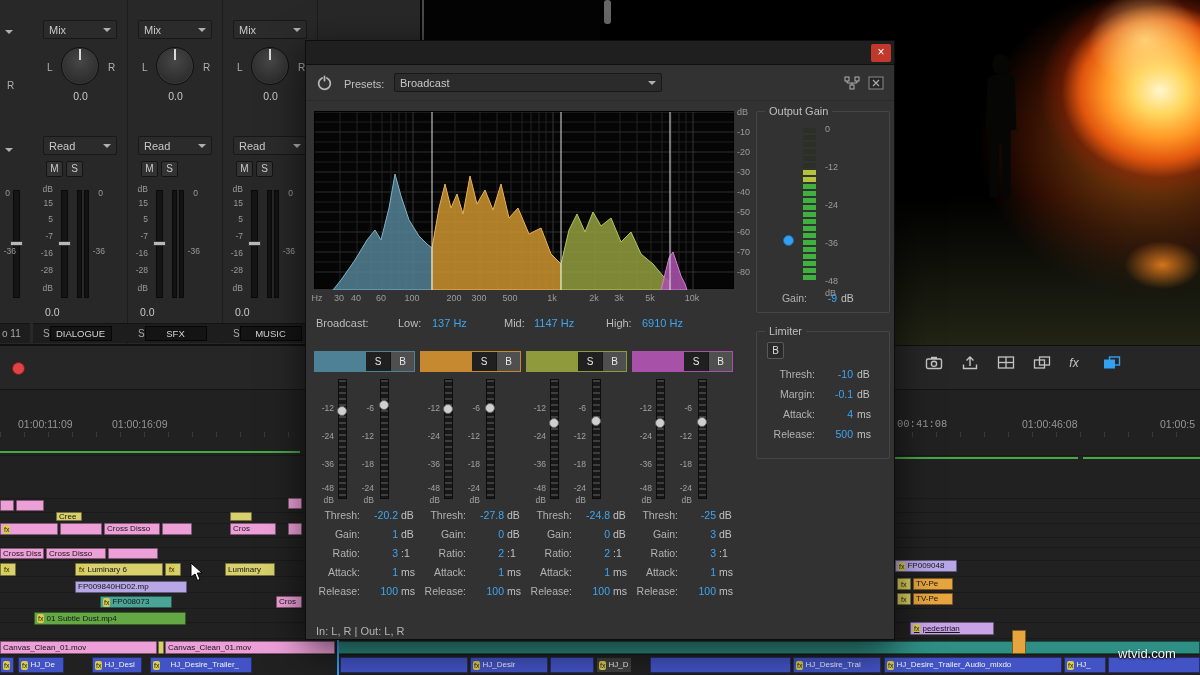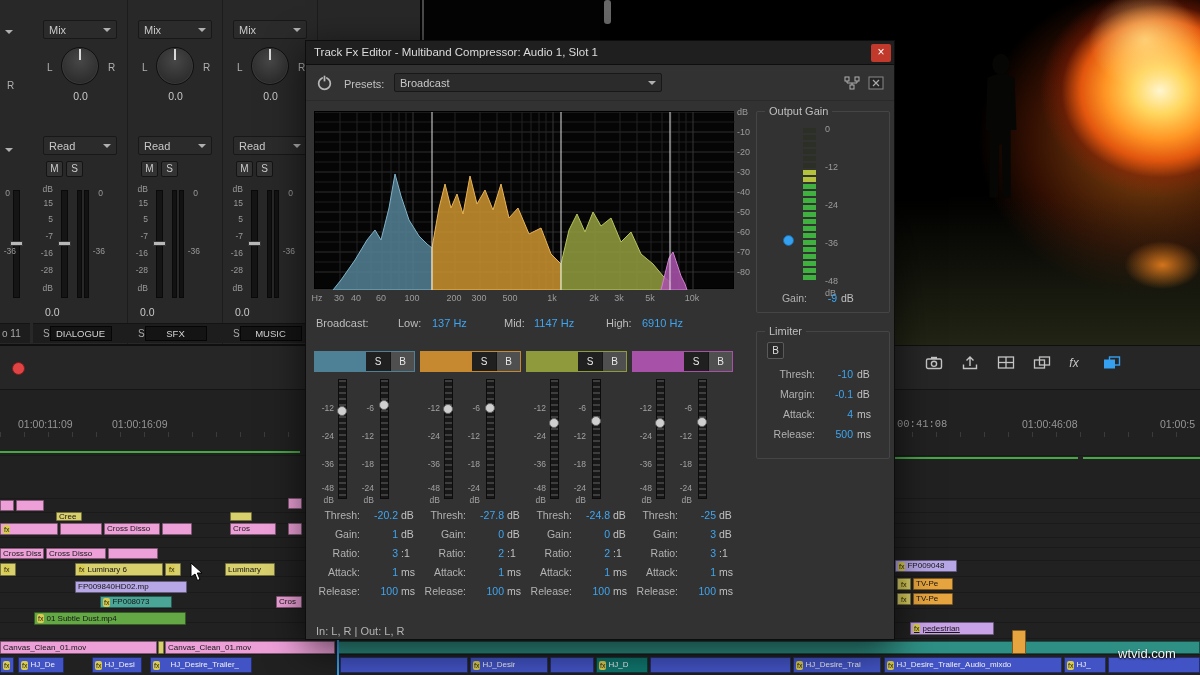--- a/index.html
+++ b/index.html
@@ -425,21 +425,21 @@
         <div class="clip" style="left: 150px; top: 267px; width: 102px; height: 16px; background: rgb(66, 84, 197); color: rgb(240, 240, 240); gap: 8px;">
           <span class="fxchip">fx</span>
           <span class="cliplabel">HJ_Desire_Trailer_</span>
         </div>
         <div class="clip" style="left: 340px; top: 267px; width: 128px; height: 16px; background: rgb(66, 84, 197); color: rgb(240, 240, 240);"></div>
         <div class="clip" style="left: 470px; top: 267px; width: 78px; height: 16px; background: rgb(66, 84, 197); color: rgb(240, 240, 240);">
           <span class="fxchip">fx</span>
           <span class="cliplabel">HJ_Desir</span>
         </div>
         <div class="clip" style="left: 550px; top: 267px; width: 44px; height: 16px; background: rgb(66, 84, 197); color: rgb(240, 240, 240);"></div>
-        <div class="clip" style="left: 596px; top: 267px; width: 52px; height: 16px; background: #0f766e; color: rgb(240, 240, 240);">
+        <div class="clip" style="left: 596px; top: 267px; width: 36px; height: 16px; background: #404040; color: rgb(240, 240, 240);">
           <span class="fxchip">fx</span>
           <span class="cliplabel">HJ_D</span>
         </div>
         <div class="clip" style="left: 650px; top: 267px; width: 141px; height: 16px; background: rgb(66, 84, 197); color: rgb(240, 240, 240);"></div>
         <div class="clip" style="left: 793px; top: 267px; width: 88px; height: 16px; background: rgb(66, 84, 197); color: rgb(240, 240, 240);">
           <span class="fxchip">fx</span>
           <span class="cliplabel">HJ_Desire_Trai</span>
         </div>
         <div class="clip" style="left: 884px; top: 267px; width: 178px; height: 16px; background: rgb(66, 84, 197); color: rgb(240, 240, 240);">
           <span class="fxchip">fx</span>
@@ -453,21 +453,20 @@
       </div>
     <div class="playhead"></div>
     <svg class="cursor-svg" width="14" height="20" viewBox="0 0 14 20">
       <polygon points="1,1 1,15 5,12 7.5,18.5 10,17.3 7.3,11 12,11" fill="#fff" stroke="#000" stroke-width="1"></polygon>
     </svg>
     <div class="watermark">wtvid.com</div>
   </div>
 
   <div class="dialog">
     <div class="dlg-titlebar">
-      <span class="dlg-title">Track Fx Editor - Multiband Compressor: Audio 1, Slot 1</span>
       <div class="dlg-close">×</div>
     </div>
     <div class="dlg-toolbar">
       <svg class="power" width="17" height="17" viewBox="0 0 16 16">
         <circle cx="8" cy="9" r="5.5" fill="none" stroke="#b8b8b8" stroke-width="1.6"></circle>
         <line x1="8" y1="1" x2="8" y2="7" stroke="#1f1f1f" stroke-width="3"></line>
         <line x1="8" y1="1.5" x2="8" y2="7" stroke="#b8b8b8" stroke-width="1.8"></line>
       </svg>
       <span class="presets-label">Presets:</span>
       <div class="dd presets-dd">

